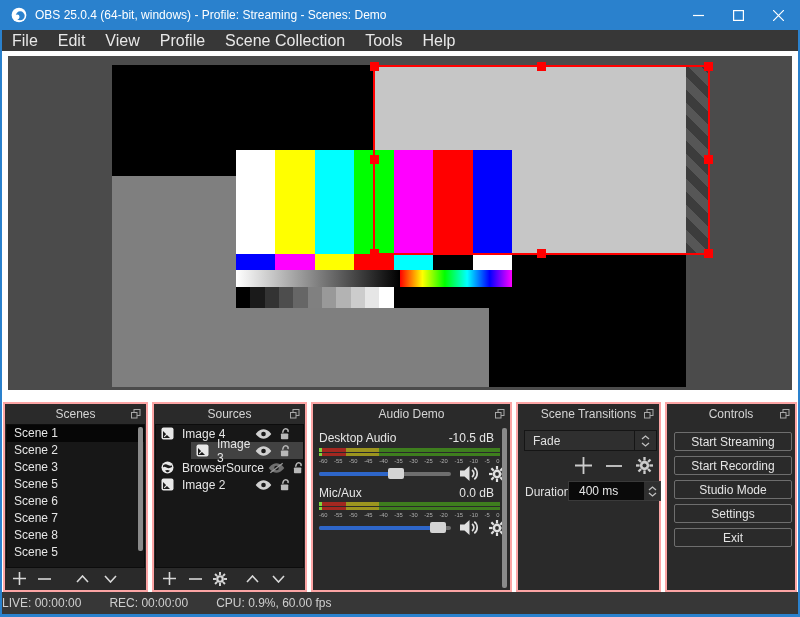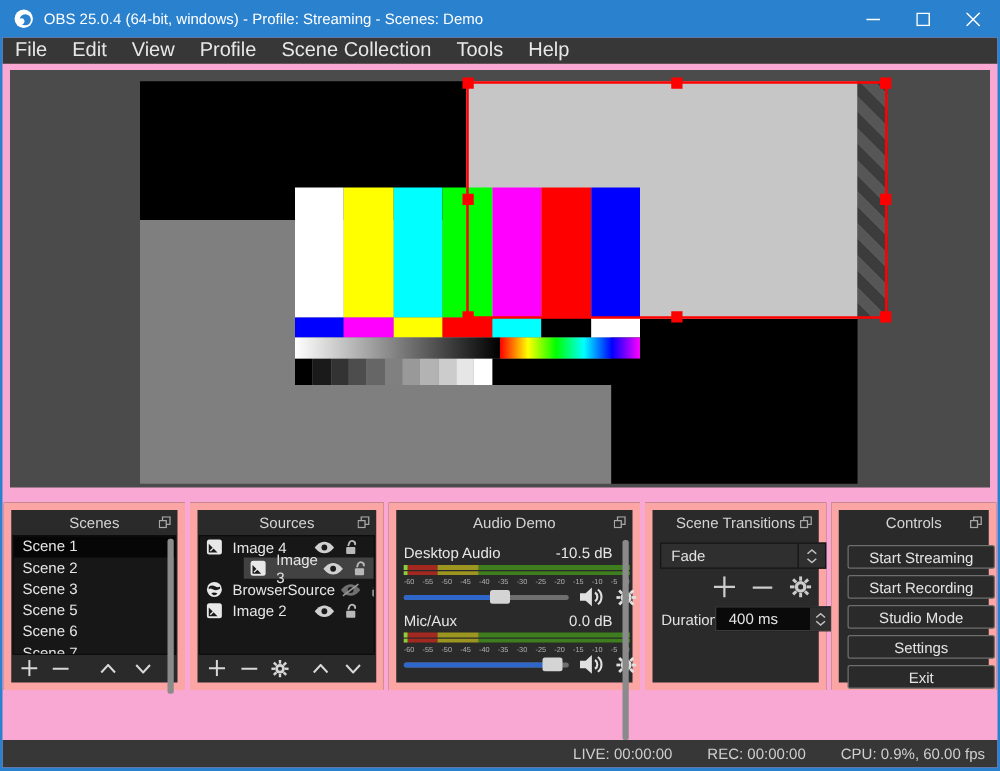--- a/index.html
+++ b/index.html
@@ -1,17 +1,17 @@
 <!DOCTYPE html>
 <html><head>
 <meta charset="utf-8">
 <style>
   html,body{margin:0;padding:0;background:#222;}
   *{box-sizing:border-box;font-family:"Liberation Sans",sans-serif;}
-  .window{position:relative;width:800px;height:617px;background:#f9a8d4;overflow:hidden;}
+  .window{position:relative;width:800px;height:617px;background:#ffffff;overflow:hidden;}
   .side-border{position:absolute;top:0;bottom:0;width:2px;background:#2a81cd;z-index:50;}
   .bottom-border{position:absolute;left:0;right:0;bottom:0;height:3px;background:#2a81cd;z-index:50;}
 
   
   .titlebar{position:absolute;left:0;top:0;width:800px;height:30px;background:#2a81cd;display:flex;align-items:center;z-index:40;}
   .titlebar .logo{margin-left:11px;width:16px;height:16px;}
   .titlebar .title{margin-left:8px;color:#ffffff;font-size:12px;}
   .win-buttons{position:absolute;right:2px;top:0;height:30px;display:flex;}
   .win-btn{width:40px;height:30px;display:flex;align-items:center;justify-content:center;}
 
@@ -40,21 +40,21 @@
   .p-steps{width:57.2%;display:flex;}
   .p-steps div{flex:1;}
   .p-b4{flex:1;background:#000;}
   .selection{position:absolute;left:365px;top:9px;width:337px;height:190px;border:2px solid #ff0000;z-index:4;}
   .handle{position:absolute;width:9px;height:9px;background:#ff0000;}
   .h-tl{left:-5px;top:-5px;} .h-tm{left:calc(50% - 5px);top:-5px;} .h-tr{right:-5px;top:-5px;}
   .h-ml{left:-5px;top:calc(50% - 5px);} .h-mr{right:-5px;top:calc(50% - 5px);}
   .h-bl{left:-5px;bottom:-5px;} .h-bm{left:calc(50% - 5px);bottom:-5px;} .h-br{right:-5px;bottom:-5px;}
 
   
-  .panel{position:absolute;top:402px;height:150px;background:#2a2a2a;border:6px solid #fca5a5;}
+  .panel{position:absolute;top:402px;height:190px;background:#2a2a2a;border:2px solid #fca5a5;}
   .panel-title{height:20px;display:flex;align-items:center;justify-content:center;color:#d4d4d4;font-size:12px;position:relative;}
   .float-icon{position:absolute;right:5px;top:5px;}
   .p-scenes{left:3px;width:145px;}
   .p-sources{left:152px;width:155px;}
   .p-mixer{left:311px;width:201px;}
   .p-trans{left:516px;width:145px;}
   .p-controls{left:665px;width:132px;text-align:center;}
 
   .list{position:absolute;left:1px;right:1px;top:20px;bottom:22px;background:#171717;border:1px solid #0c0c0c;overflow:hidden;}
   .scene-row{height:17px;line-height:17px;padding-left:7px;font-size:12px;color:#e6e6e6;}
@@ -90,21 +90,21 @@
   .trans-icons{position:absolute;right:6px;top:53px;display:flex;align-items:center;gap:14px;}
   .dur-label{position:absolute;left:7px;top:81px;font-size:12px;color:#e0e0e0;}
   .spinbox{position:absolute;left:50px;top:77px;width:93px;height:20px;background:#0a0a0a;border:1px solid #3a3a3a;display:flex;}
   .spinbox .sb-text{flex:1;font-size:12px;color:#e6e6e6;line-height:18px;padding-left:10px;}
   .spinbox .sb-arrows{width:16px;display:flex;flex-direction:column;align-items:center;justify-content:center;gap:1px;background:#2f2f2f;}
 
   
   .ctl-btn{position:absolute;left:7px;width:118px;height:19px;background:#2a2a2a;border:1px solid #6e6e6e;border-radius:2px;color:#e4e4e4;font-size:12px;display:flex;align-items:center;justify-content:center;}
 
   
-  .statusbar{position:absolute;left:2px;right:2px;top:592px;height:22px;display:flex;align-items:center;justify-content:flex-end;gap:28px;padding-right:10px;font-size:12px;color:#cfcfcf;background:#373737;}
+  .statusbar{position:absolute;left:2px;right:2px;top:592px;height:22px;display:flex;align-items:center;gap:28px;padding-right:10px;font-size:12px;color:#cfcfcf;background:#373737;}
 </style>
 </head>
 <body>
 
 <div class="window">
 
   <div class="titlebar">
     <svg class="logo" viewBox="0 0 20 20">
       <circle cx="10" cy="10" r="9.2" fill="#ffffff"></circle>
       <circle cx="11.5" cy="11" r="5.6" fill="#2a81cd"></circle>

